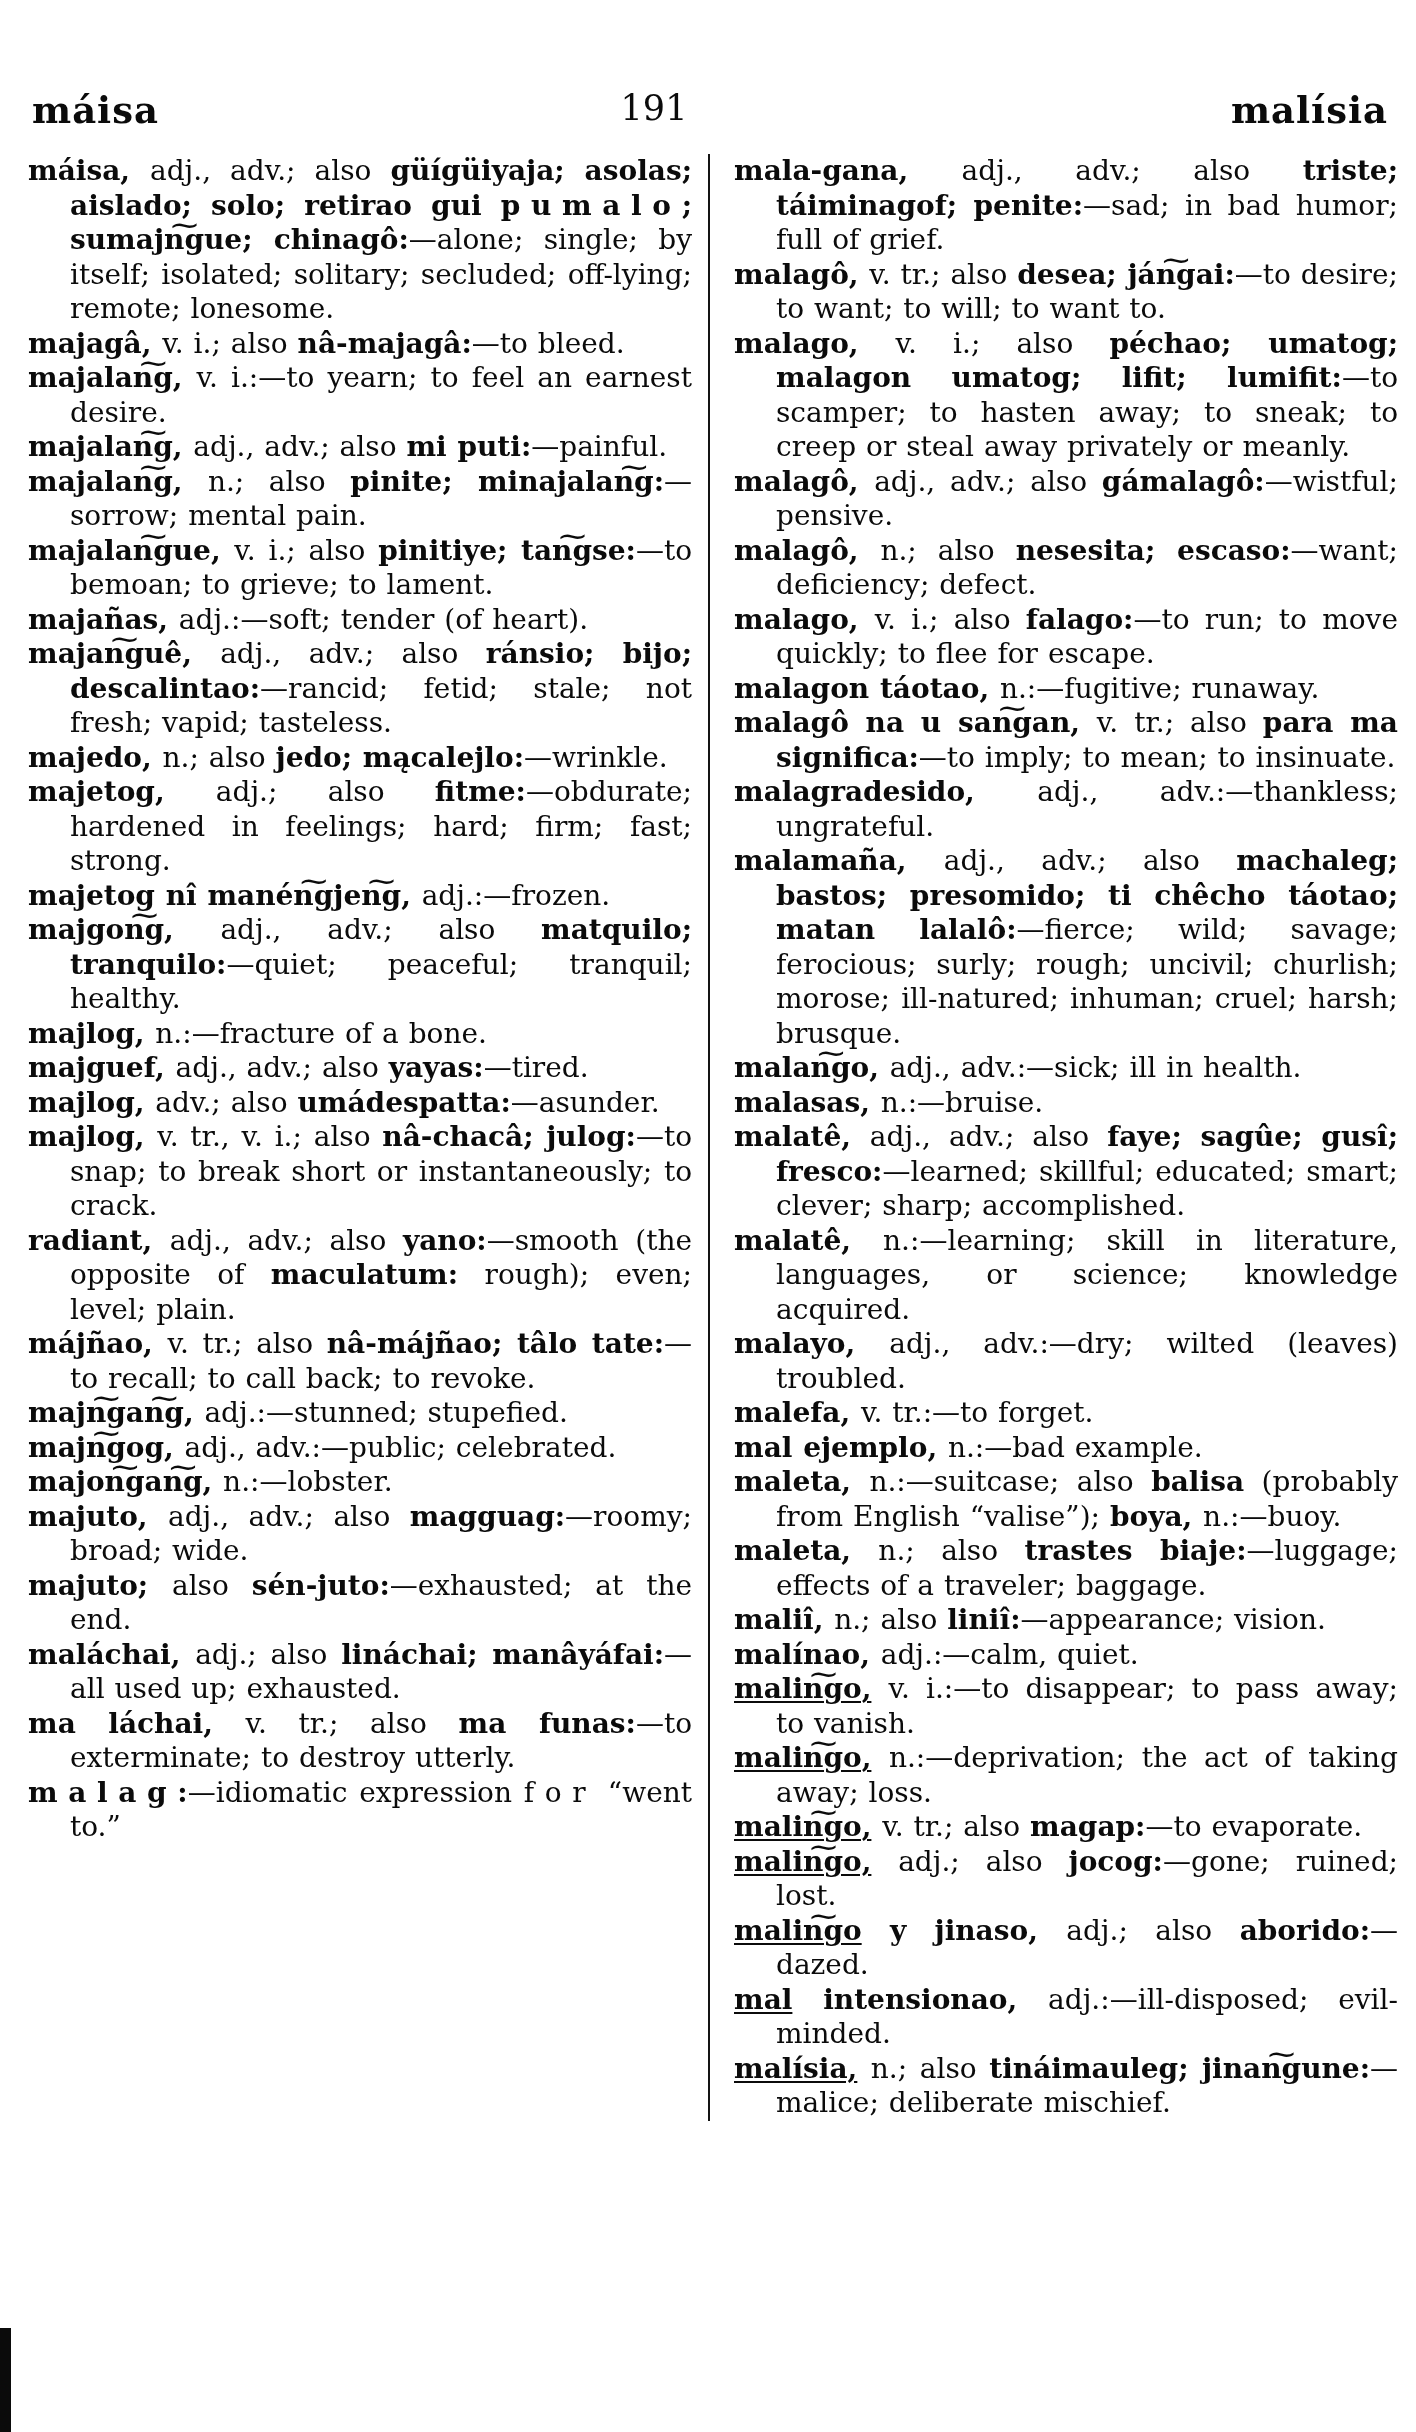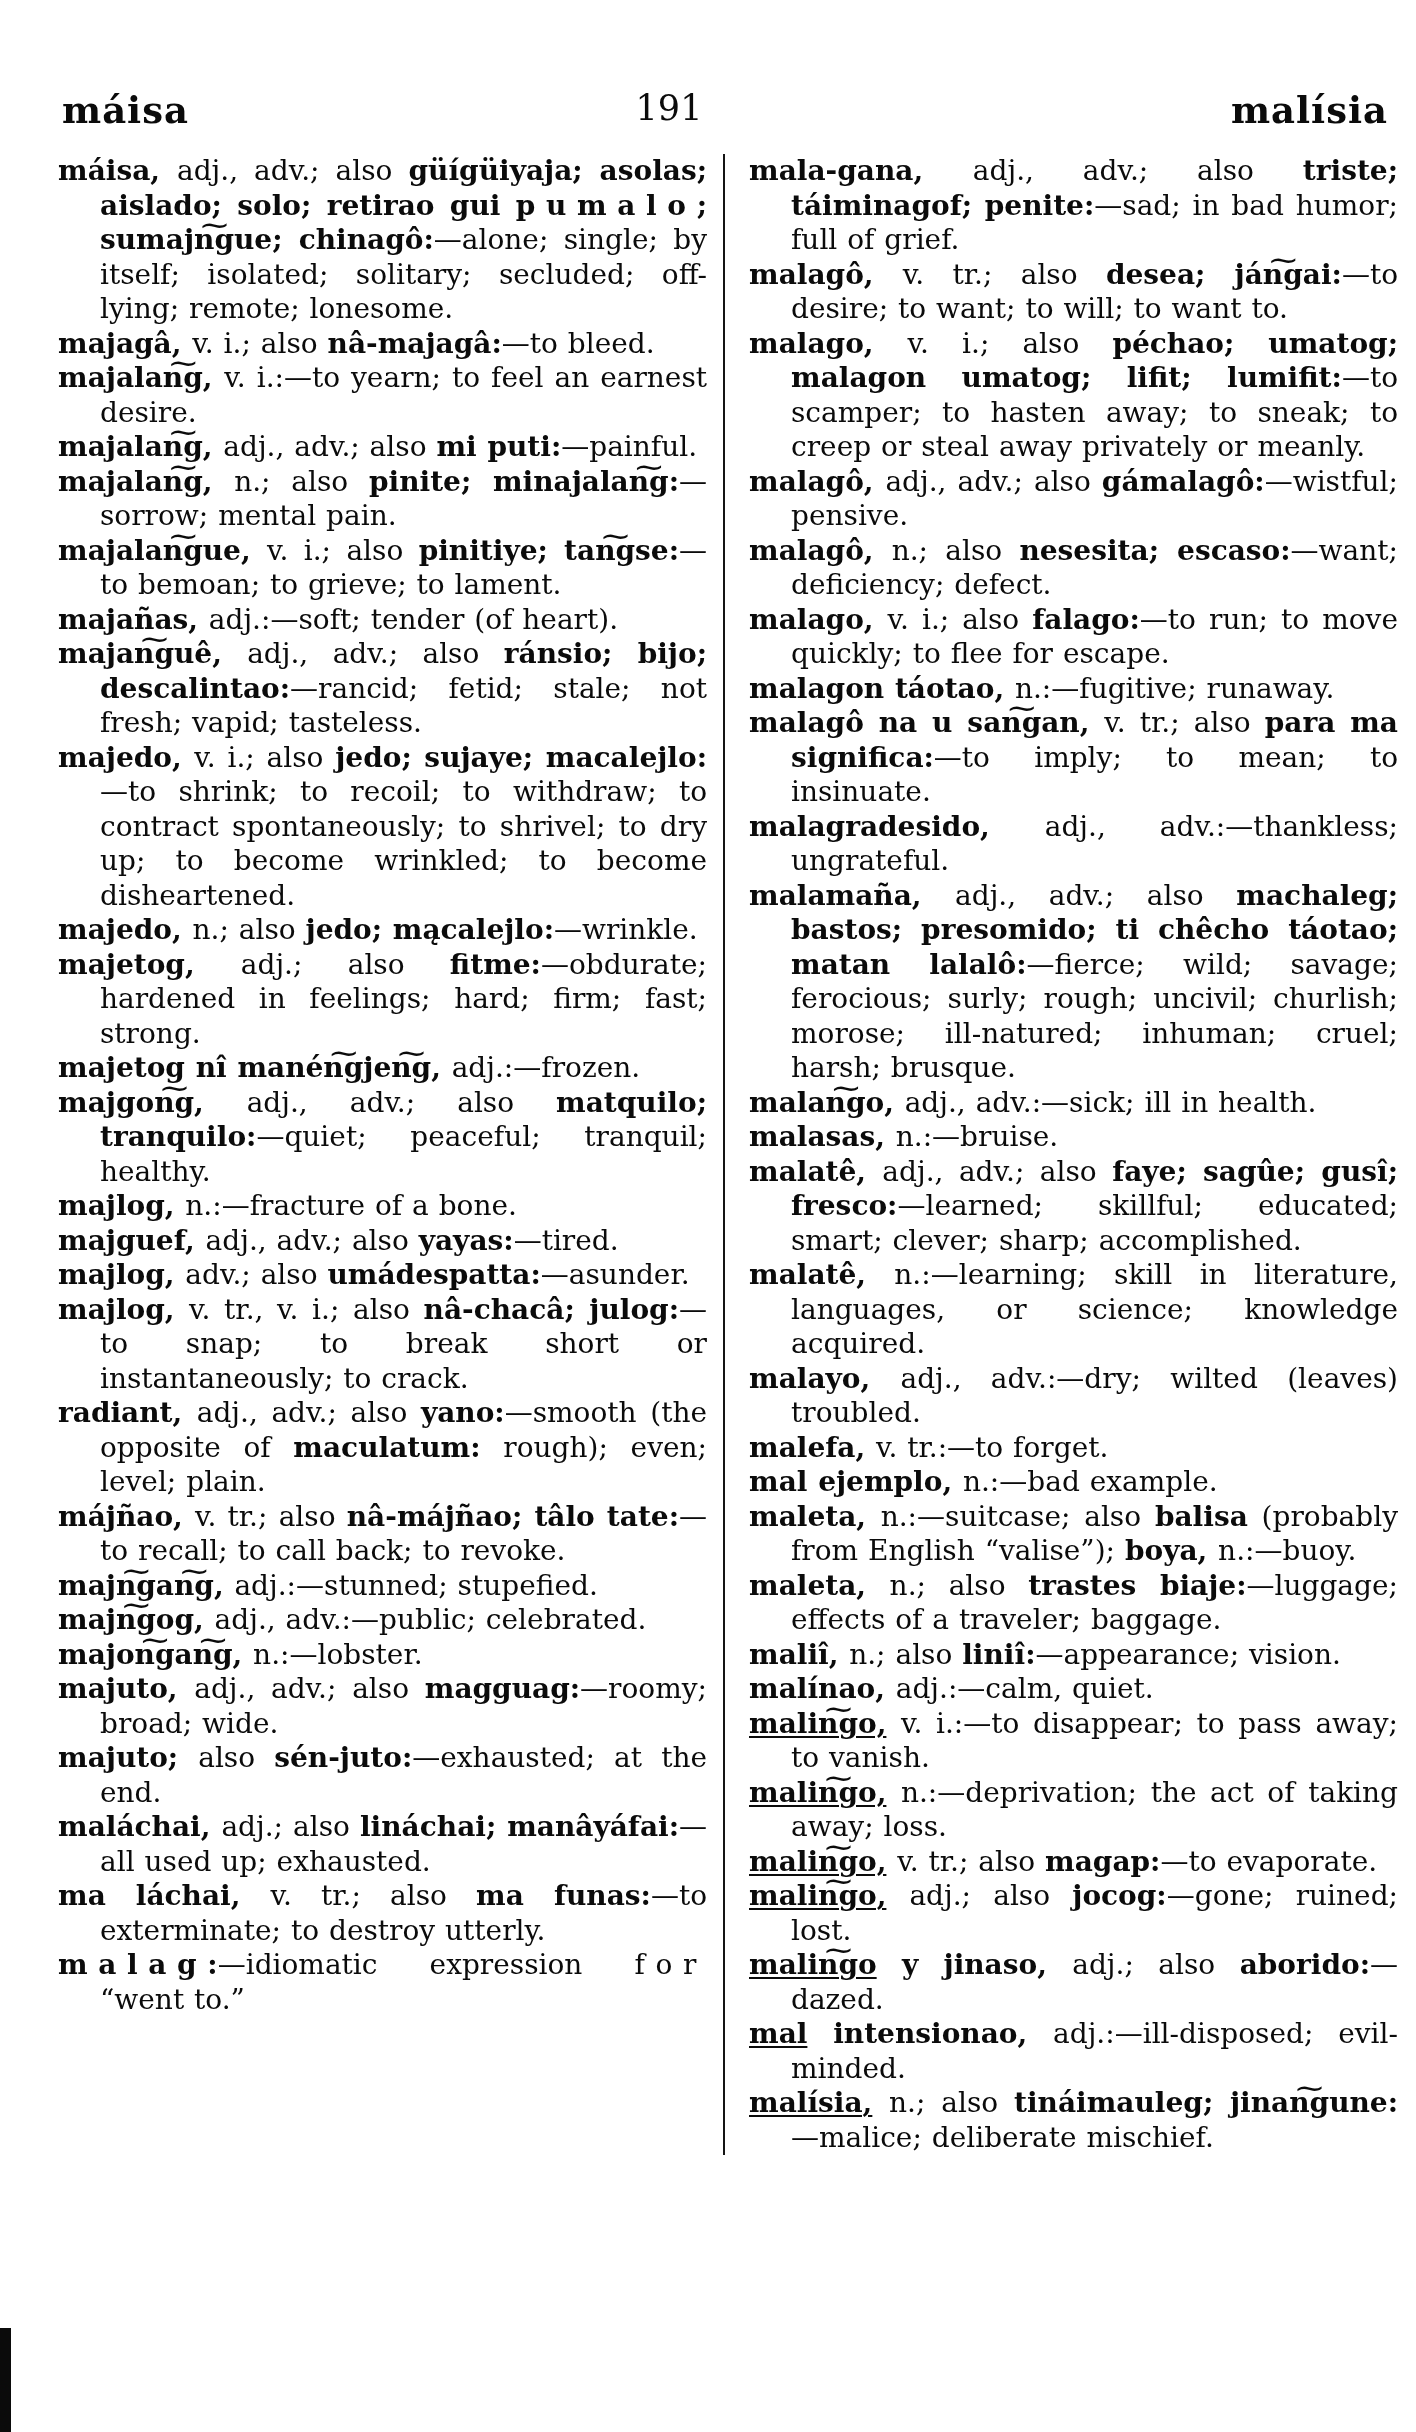--- a/index.html
+++ b/index.html
@@ -14,21 +14,20 @@
     overflow: hidden;
     font-family: "DejaVu Serif", serif;
     color: #0b0b0b;
     -webkit-font-smoothing: antialiased;
   }
   .page {
     position: absolute;
     top: 0; left: 0; right: 0; bottom: 0;
     padding: 88px 18px 0 28px;
     box-sizing: border-box;
-    margin-left: 30px;
   }
   .running-head {
     position: relative;
     height: 52px;
     margin-bottom: 14px;
   }
   .guide-word {
     font-weight: bold;
     font-size: 37px;
     letter-spacing: 1px;
@@ -89,21 +88,20 @@
   <div class="columns">
     <div class="col col-left">
         <p class="entry"><span class="seg-b">máisa, </span><span class="seg-i">adj., adv.; also </span><span class="seg-b">güígüiyaja; asolas; aislado; solo; retirao gui </span><span class="seg-b seg-sp">pumalo</span><span class="seg-b">; sumajn͠gue; chinagô:</span><span class="seg-r">—alone; single; by itself; isolated; solitary; secluded; off-lying; remote; lonesome.</span></p>
         <p class="entry"><span class="seg-b">majagâ, </span><span class="seg-i">v. i.; also </span><span class="seg-b">nâ-majagâ:</span><span class="seg-r">—to bleed.</span></p>
         <p class="entry"><span class="seg-b">majalan͠g, </span><span class="seg-i">v. i.:</span><span class="seg-r">—to yearn; to feel an earnest desire.</span></p>
         <p class="entry"><span class="seg-b">majalan͠g, </span><span class="seg-i">adj., adv.; also </span><span class="seg-b">mi puti:</span><span class="seg-r">—painful.</span></p>
         <p class="entry"><span class="seg-b">majalan͠g, </span><span class="seg-i">n.; also </span><span class="seg-b">pinite; minajalan͠g:</span><span class="seg-r">—sorrow; mental pain.</span></p>
         <p class="entry"><span class="seg-b">majalan͠gue, </span><span class="seg-i">v. i.; also </span><span class="seg-b">pinitiye; tan͠gse:</span><span class="seg-r">—to bemoan; to grieve; to lament.</span></p>
         <p class="entry"><span class="seg-b">majañas, </span><span class="seg-i">adj.:</span><span class="seg-r">—soft; tender (of heart).</span></p>
         <p class="entry"><span class="seg-b">majan͠guê, </span><span class="seg-i">adj., adv.; also </span><span class="seg-b">ránsio; bijo; descalintao:</span><span class="seg-r">—rancid; fetid; stale; not fresh; vapid; tasteless.</span></p>
-        <p class="entry"><span class="seg-b">majedo, </span><span class="seg-i">v. i.; also </span><span class="seg-b">jedo; sujaye; macalejlo:</span><span class="seg-r">—to shrink; to recoil; to withdraw; to contract spontaneously; to shrivel; to dry up; to become wrinkled; to become disheartened.</span></p>
         <p class="entry"><span class="seg-b">majedo, </span><span class="seg-i">n.; also </span><span class="seg-b">jedo; mącalejlo:</span><span class="seg-r">—wrinkle.</span></p>
         <p class="entry"><span class="seg-b">majetog, </span><span class="seg-i">adj.; also </span><span class="seg-b">fitme:</span><span class="seg-r">—obdurate; hardened in feelings; hard; firm; fast; strong.</span></p>
         <p class="entry"><span class="seg-b">majetog nî manén͠gjen͠g, </span><span class="seg-i">adj.:</span><span class="seg-r">—frozen.</span></p>
         <p class="entry"><span class="seg-b">majgon͠g, </span><span class="seg-i">adj., adv.; also </span><span class="seg-b">matquilo; tranquilo:</span><span class="seg-r">—quiet; peaceful; tranquil; healthy.</span></p>
         <p class="entry"><span class="seg-b">majlog, </span><span class="seg-i">n.:</span><span class="seg-r">—fracture of a bone.</span></p>
         <p class="entry"><span class="seg-b">majguef, </span><span class="seg-i">adj., adv.; also </span><span class="seg-b">yayas:</span><span class="seg-r">—tired.</span></p>
         <p class="entry"><span class="seg-b">majlog, </span><span class="seg-i">adv.; also </span><span class="seg-b">umádespatta:</span><span class="seg-r">—asunder.</span></p>
         <p class="entry"><span class="seg-b">majlog, </span><span class="seg-i">v. tr., v. i.; also </span><span class="seg-b">nâ-chacâ; julog:</span><span class="seg-r">—to snap; to break short or instantaneously; to crack.</span></p>
         <p class="entry"><span class="seg-b">radiant, </span><span class="seg-i">adj., adv.; also </span><span class="seg-b">yano:</span><span class="seg-r">—smooth (the opposite of </span><span class="seg-b">maculatum:</span><span class="seg-r"> rough); even; level; plain.</span></p>
         <p class="entry"><span class="seg-b">májñao, </span><span class="seg-i">v. tr.; also </span><span class="seg-b">nâ-májñao; tâlo tate:</span><span class="seg-r">—to recall; to call back; to revoke.</span></p>

